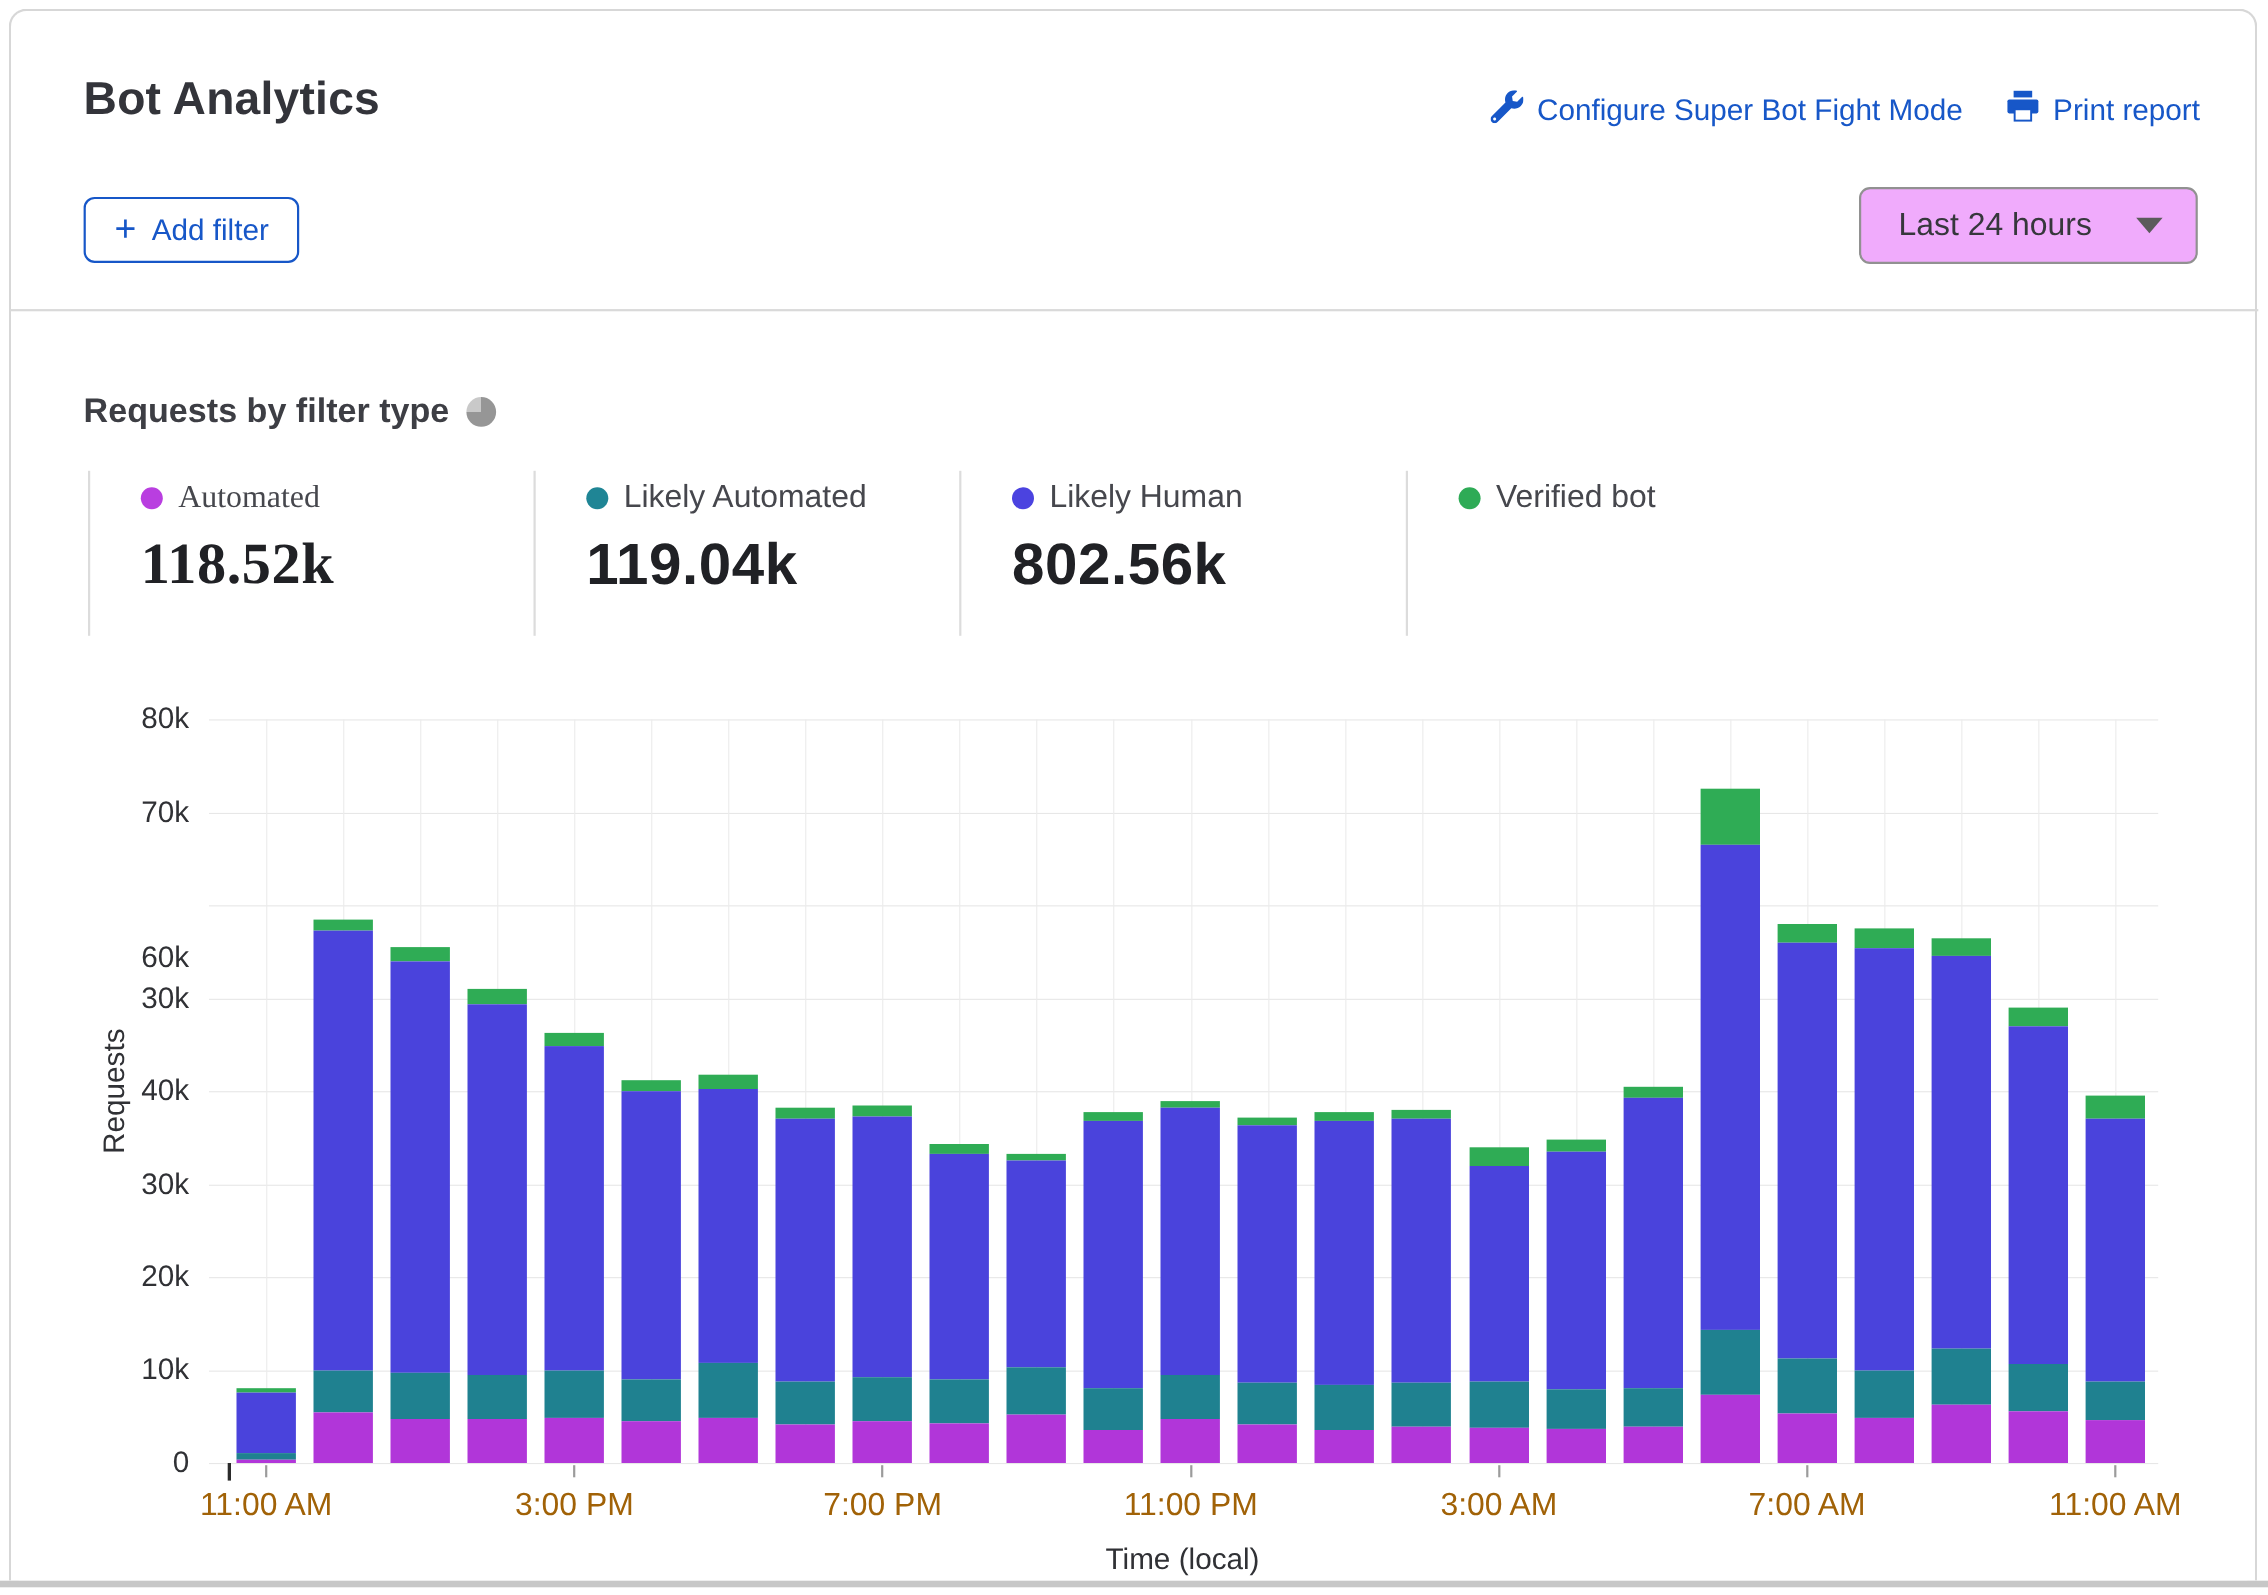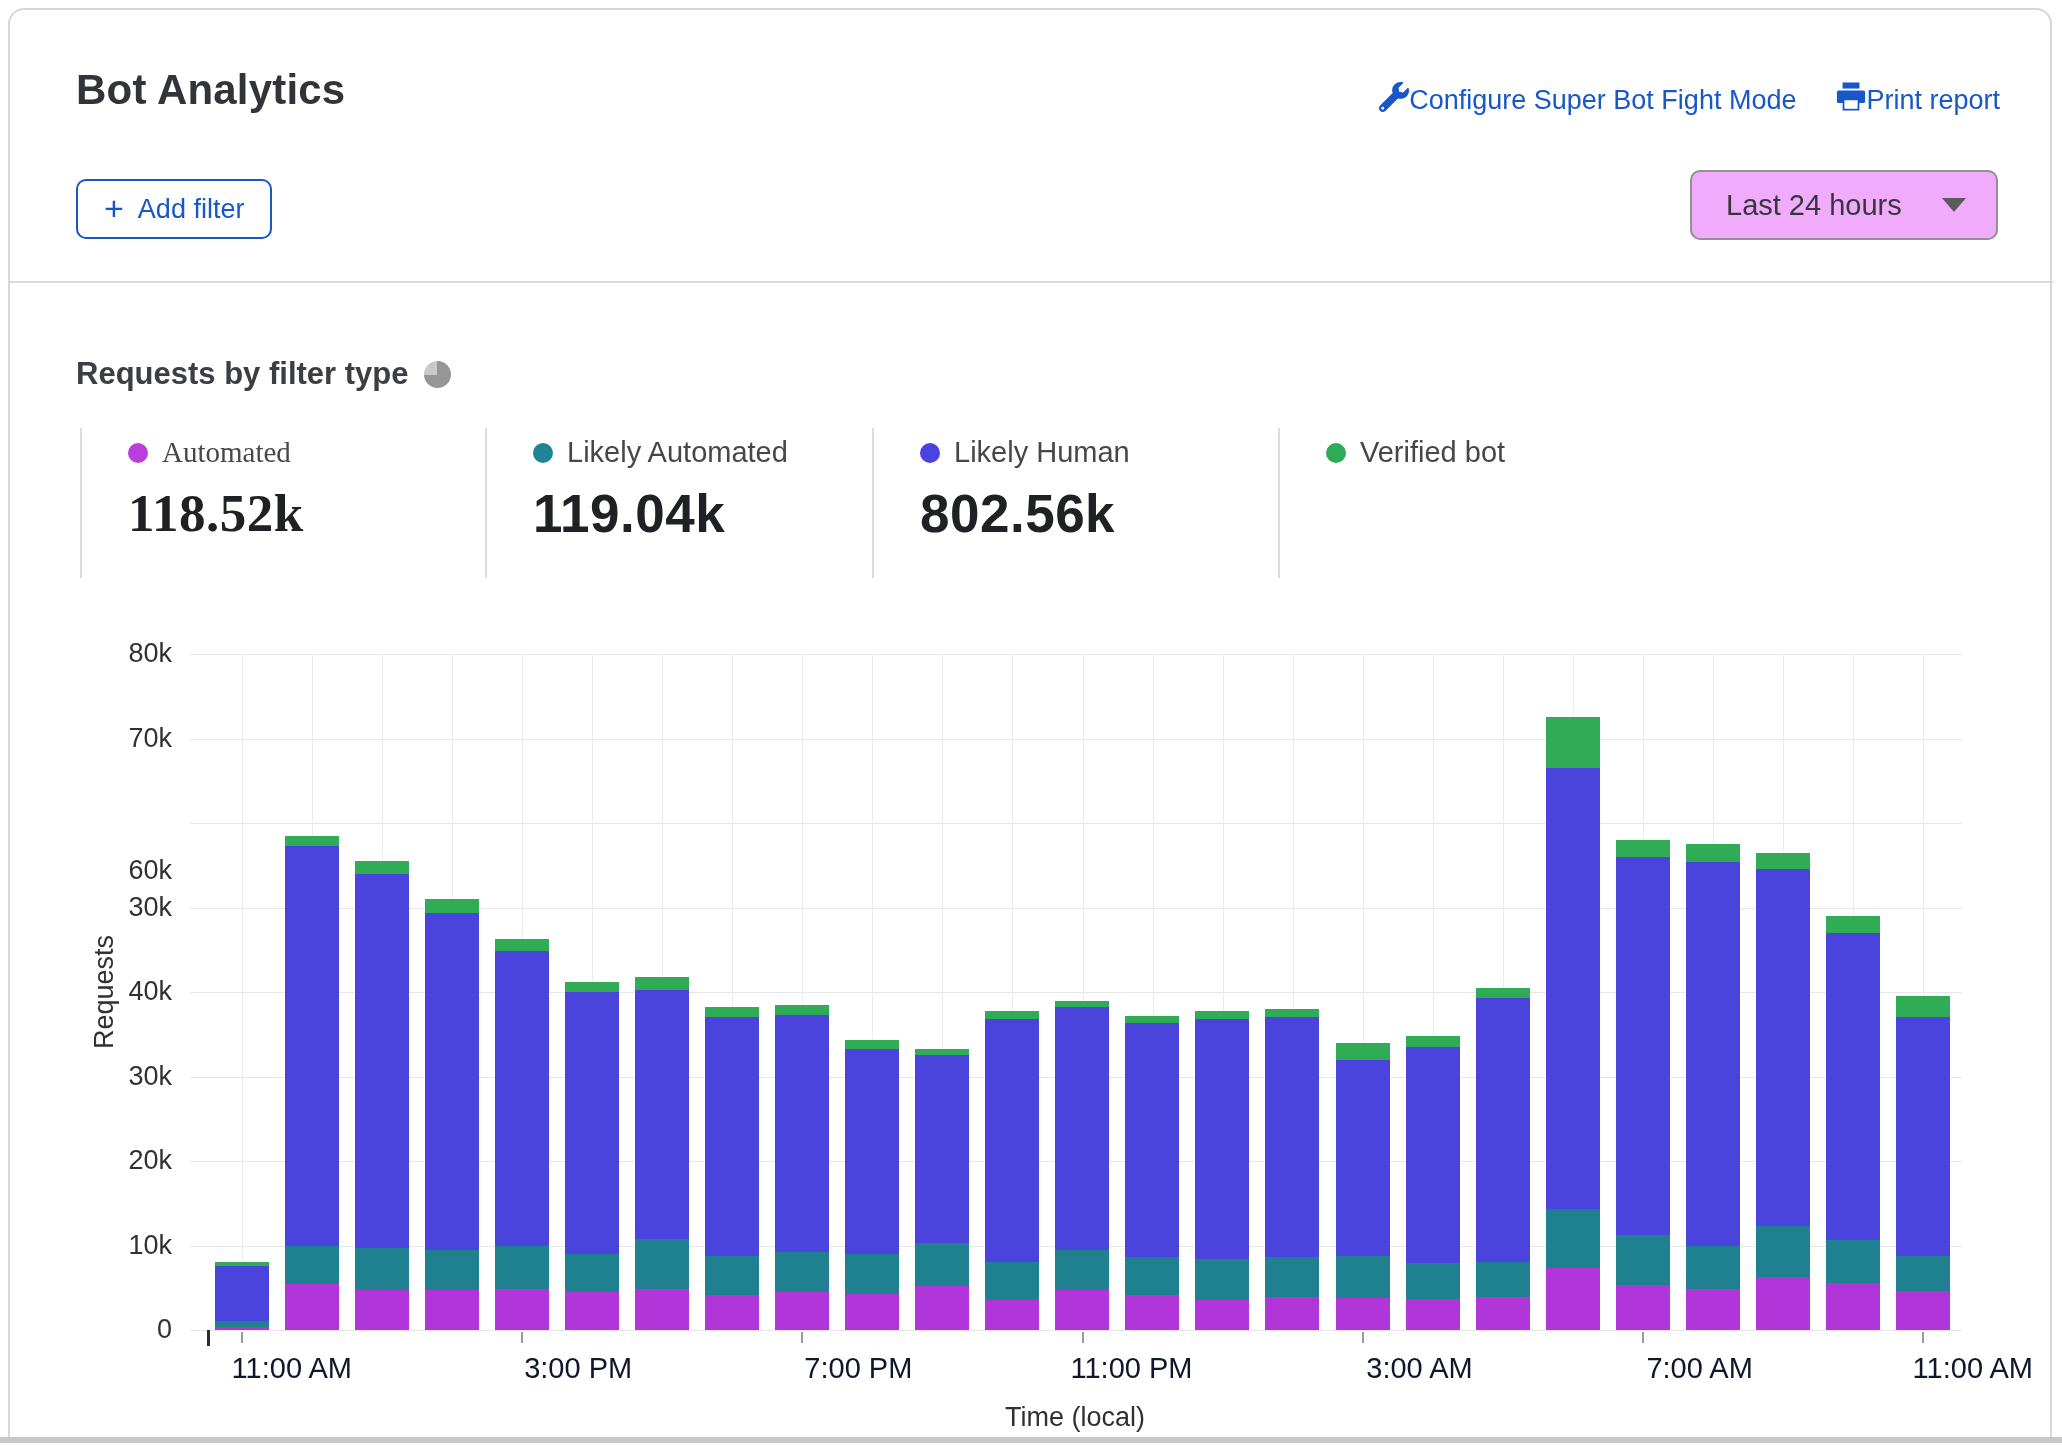--- a/index.html
+++ b/index.html
@@ -13,21 +13,21 @@
 
   .bottom-band { position:absolute; left:0; top:1437px; width:2062px; height:6px;
     background:#c7c7c7; }
 
   
   .page-title { position:absolute; left:76px; top:66px; font-size:42px;
     font-weight:bold; color:#33343a; letter-spacing:0.2px; }
 
   .top-links { position:absolute; top:82px; right:62px; display:flex;
     align-items:center; gap:40px; }
-  .blue-link { display:flex; align-items:center; color:#1757c8;
+  .blue-link { display:flex; align-items:center; gap:12px; color:#1757c8;
     font-size:27px; cursor:pointer; }
   .blue-link svg { width:30px; height:30px; fill:#1757c8; }
 
   .add-filter-btn { position:absolute; left:76px; top:179px; height:60px;
     display:flex; align-items:center; gap:14px; padding:0 26px;
     border:2px solid #1757c8; border-radius:10px; background:#fff;
     color:#1757c8; font-size:27px; cursor:pointer; }
   .plus-glyph { font-size:34px; line-height:1; font-weight:400; margin-top:-3px; }
 
   .range-select { position:absolute; top:170px; right:64px; width:308px; height:70px;
@@ -69,22 +69,22 @@
     display:flex; justify-content:space-between; align-items:flex-end; }
   .bar { width:54px; height:100%; display:flex; flex-direction:column-reverse;
     justify-content:flex-start; }
   .seg { width:100%; }
 
   .y-axis-label { position:absolute; left:0; width:172px; text-align:right;
     font-size:27px; color:#303135; }
   .ylabel-rot { position:absolute; left:104px; top:992px; transform:translate(-50%,-50%) rotate(-90deg);
     font-size:27px; color:#303135; white-space:nowrap; }
 
-  .x-tick-label { position:absolute; top:1352px; width:220px; text-align:right;
-    font-size:29px; color:#0f172a; white-space:nowrap; }
+  .x-tick-label { position:absolute; top:1352px; width:220px; text-align:center;
+    font-size:29px; color:#a16207; white-space:nowrap; }
   .x-tick-mark { position:absolute; top:1332px; width:2px; height:11px; background:#9b9b9b; }
   .corner-tick { position:absolute; left:207px; top:1330px; width:3px; height:16px; background:#2b2b2b; }
   .x-axis-title { position:absolute; top:1402px; left:1075px; transform:translateX(-50%);
     font-size:27px; color:#303135; }
 </style>
 </head>
 <body>
 
 <div class="card"></div>
 

